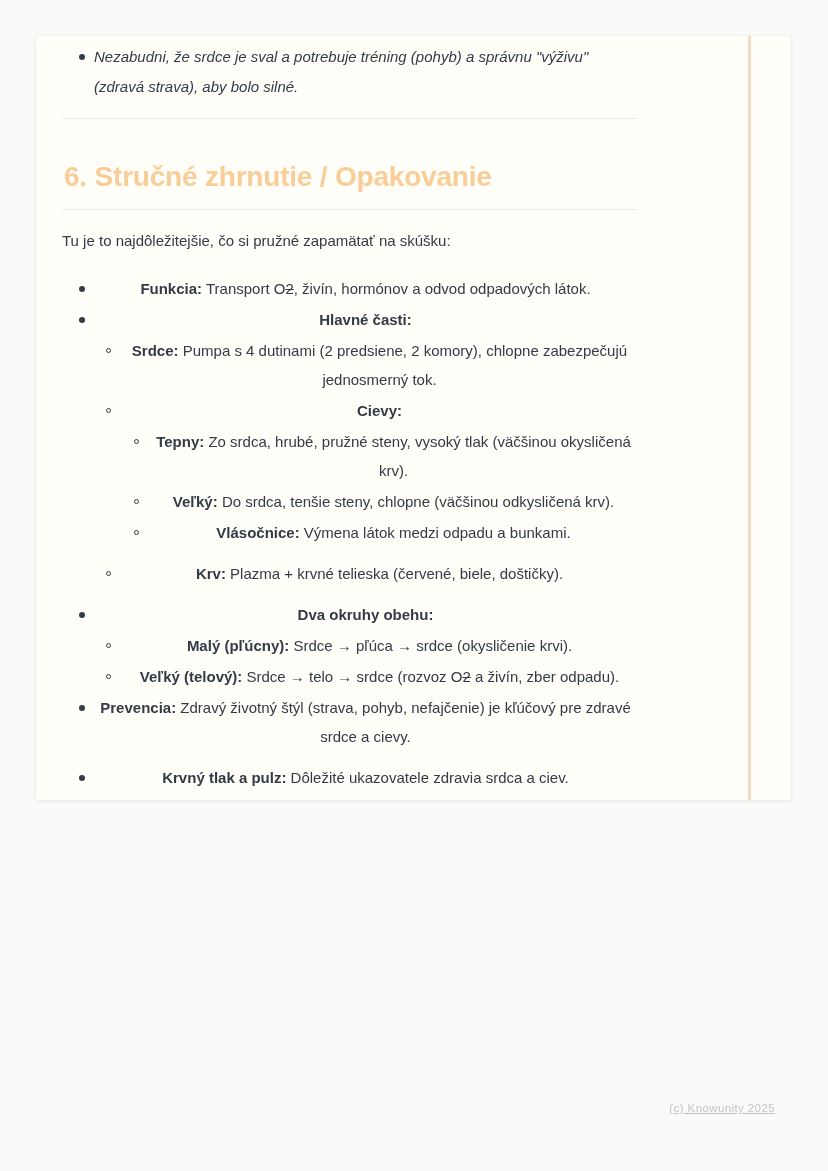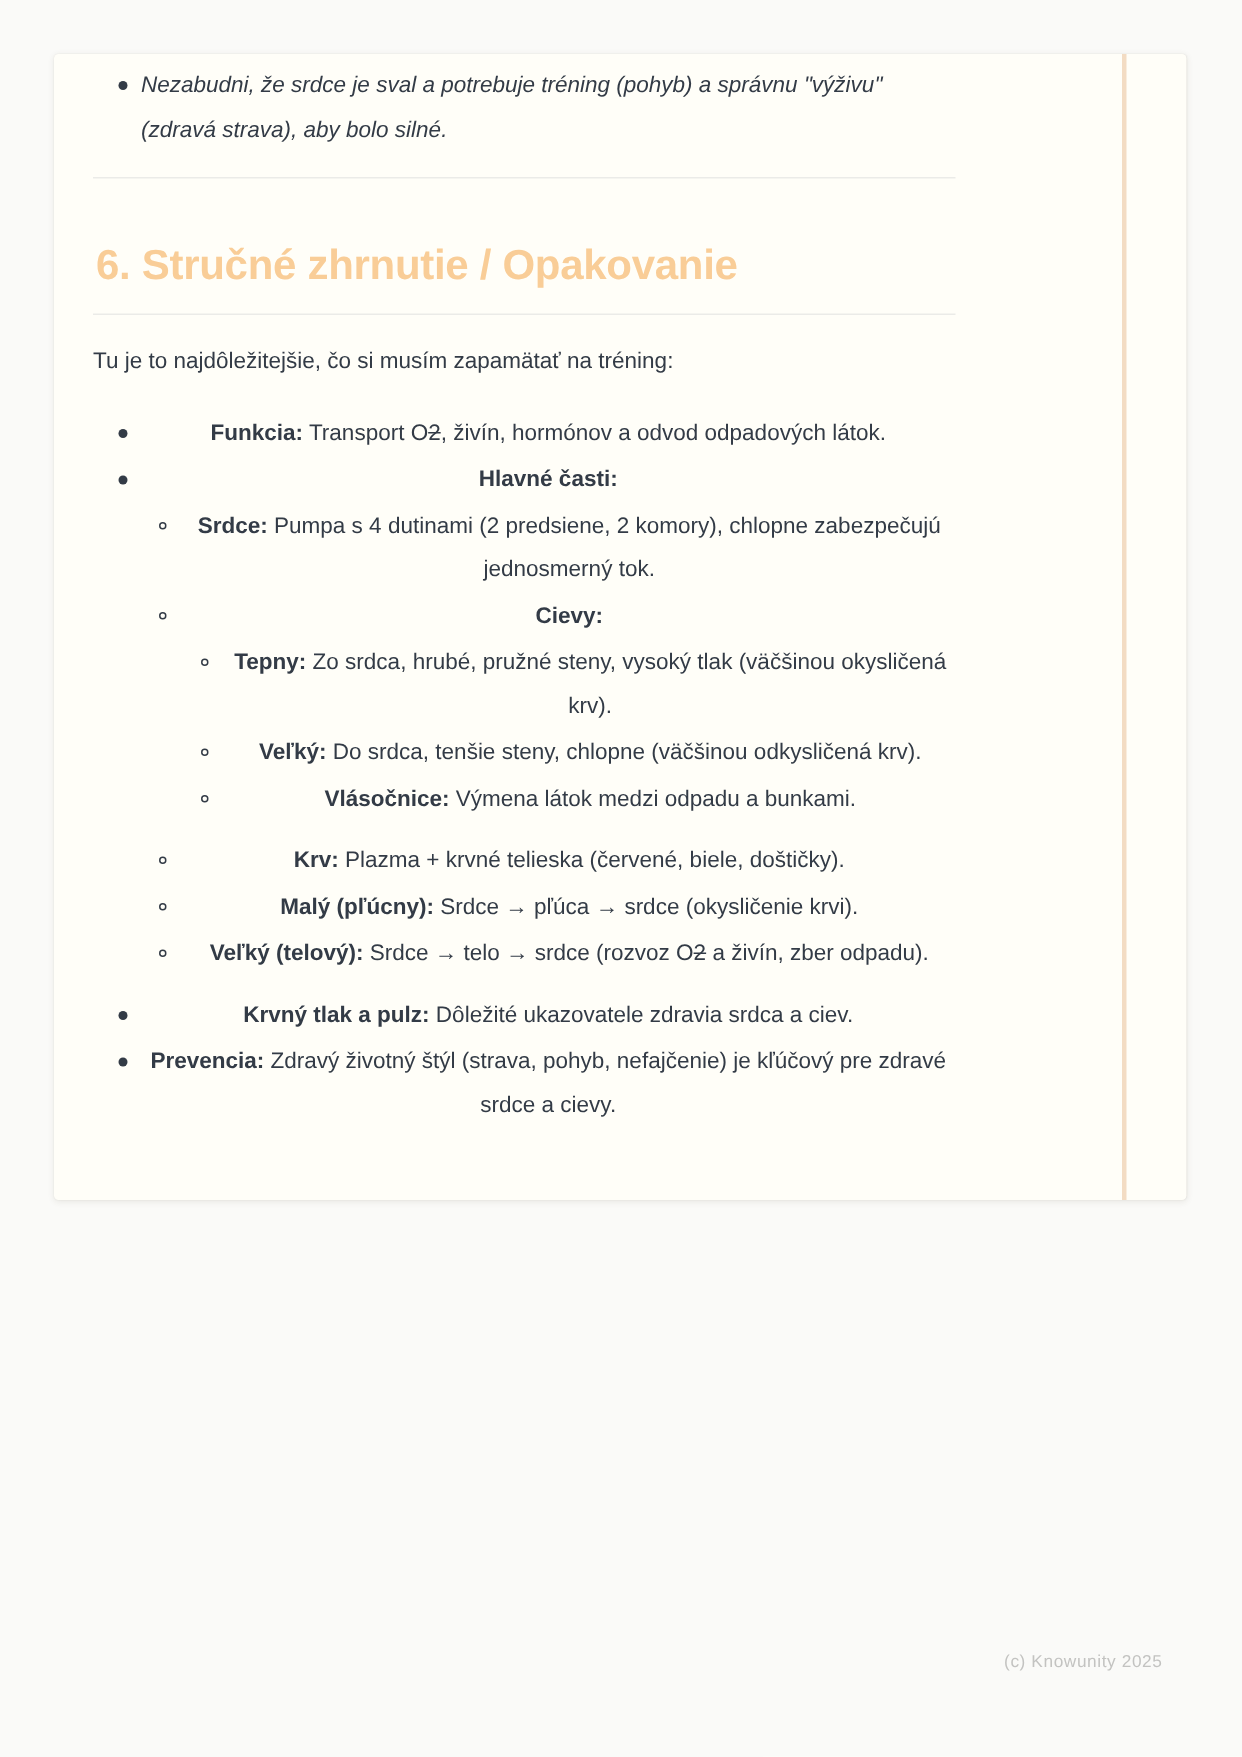--- a/index.html
+++ b/index.html
@@ -90,20 +90,21 @@
   .item.after-sublist{margin-top:12px;}
   .item b{font-weight:700;}
   .strike{text-decoration:line-through;}
   .footer{
     position:absolute;
     top:1102px;
     right:53px;
     font-size:11.5px;
     letter-spacing:0.4px;
     color:var(--muted);
+    text-decoration:underline;
   }
 </style>
 </head>
 <body>
 
 <div class="page">
   <div class="card">
     <div class="accent-line"></div>
     <div class="content">
 
@@ -113,34 +114,35 @@
           <span>Nezabudni, že srdce je sval a potrebuje tréning (pohyb) a správnu "výživu" (zdravá strava), aby bolo silné.</span>
         </li>
       </ul>
 
       <hr class="rule">
 
       <h2 class="heading">6. Stručné zhrnutie / Opakovanie</h2>
 
       <hr class="rule under-heading">
 
-      <p class="lead">Tu je to najdôležitejšie, čo si musím zapamätať na tréning:</p>
+      <p class="lead">Tu je to najdôležitejšie, čo si pružné zapamätať na skúšku:</p>
 
       <div id="summary-list" class="summary">
           <div class="item lvl1"><span class="marker solid"></span><span><b>Funkcia:</b> <span>Transport O</span><span class="strike">2</span><span>, živín, hormónov a odvod odpadových látok.</span></span></div>
           <div class="item lvl1"><span class="marker solid"></span><span><b>Hlavné časti:</b></span></div>
           <div class="item lvl2"><span class="marker hollow"></span><span><b>Srdce:</b> <span>Pumpa s 4 dutinami (2 predsiene, 2 komory), chlopne zabezpečujú jednosmerný tok.</span></span></div>
           <div class="item lvl2"><span class="marker hollow"></span><span><b>Cievy:</b></span></div>
           <div class="item lvl3"><span class="marker hollow"></span><span><b>Tepny:</b> <span>Zo srdca, hrubé, pružné steny, vysoký tlak (väčšinou okysličená krv).</span></span></div>
           <div class="item lvl3"><span class="marker hollow"></span><span><b>Veľký:</b> <span>Do srdca, tenšie steny, chlopne (väčšinou odkysličená krv).</span></span></div>
           <div class="item lvl3"><span class="marker hollow"></span><span><b>Vlásočnice:</b> <span>Výmena látok medzi odpadu a bunkami.</span></span></div>
           <div class="item lvl2 after-sublist"><span class="marker hollow"></span><span><b>Krv:</b> <span>Plazma + krvné telieska (červené, biele, doštičky).</span></span></div>
+          <div class="item lvl1 after-sublist"><span class="marker solid"></span><span><b>Dva okruhy obehu:</b></span></div>
           <div class="item lvl2"><span class="marker hollow"></span><span><b>Malý (pľúcny):</b> <span>Srdce → pľúca → srdce (okysličenie krvi).</span></span></div>
           <div class="item lvl2"><span class="marker hollow"></span><span><b>Veľký (telový):</b> <span>Srdce → telo → srdce (rozvoz O</span><span class="strike">2</span><span> a živín, zber odpadu).</span></span></div>
+          <div class="item lvl1"><span class="marker solid"></span><span><b>Prevencia:</b> <span>Zdravý životný štýl (strava, pohyb, nefajčenie) je kľúčový pre zdravé srdce a cievy.</span></span></div>
           <div class="item lvl1 after-sublist"><span class="marker solid"></span><span><b>Krvný tlak a pulz:</b> <span>Dôležité ukazovatele zdravia srdca a ciev.</span></span></div>
-          <div class="item lvl1"><span class="marker solid"></span><span><b>Prevencia:</b> <span>Zdravý životný štýl (strava, pohyb, nefajčenie) je kľúčový pre zdravé srdce a cievy.</span></span></div>
         </div>
 
     </div>
   </div>
 
   <div class="footer">(c) Knowunity 2025</div>
 </div>
 
 </body></html>

